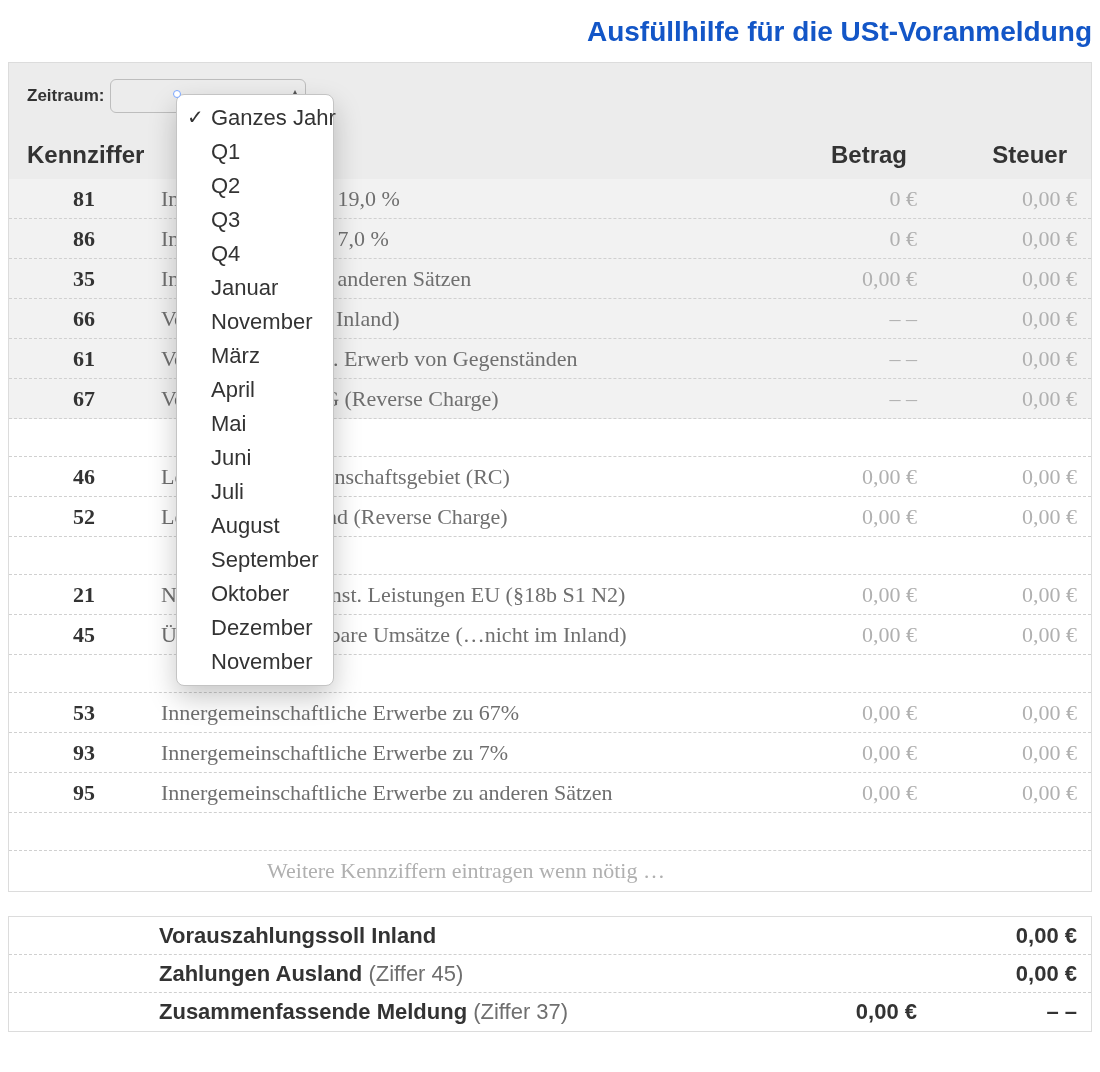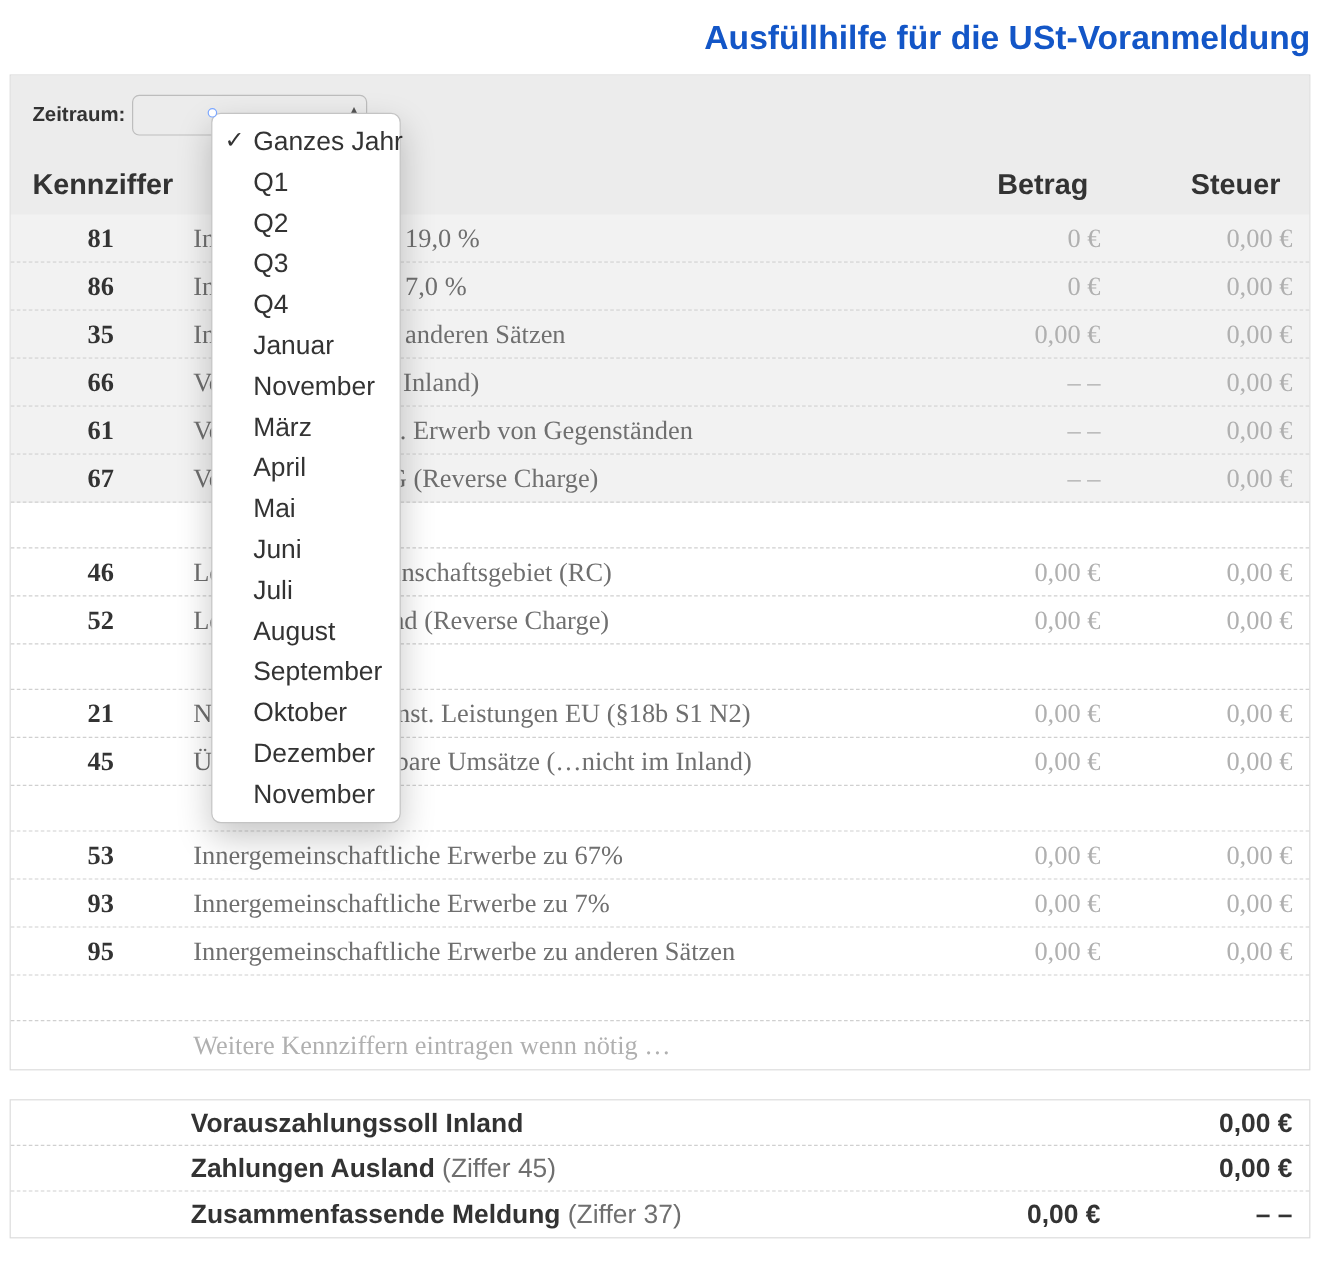--- a/index.html
+++ b/index.html
@@ -302,21 +302,21 @@
           <div class="c-desc">Innergemeinschaftliche Erwerbe zu anderen Sätzen</div>
           <div class="c-betrag">0,00 €</div>
           <div class="c-steuer">0,00 €</div>
         </div>
         <div class="row spacer">
           <div class="c-kenn"></div>
           <div class="c-desc"></div>
           <div class="c-betrag"></div>
           <div class="c-steuer"></div>
         </div>
-        <div class="row footer-note" style="border-bottom: none;">
+        <div class="row footer-note" style="border-bottom: none; text-align: center;">
           <div class="c-kenn"></div>
           <div class="c-desc">Weitere Kennziffern eintragen wenn nötig …</div>
           <div class="c-betrag"></div>
           <div class="c-steuer"></div>
         </div>
       </div>
 
   </div>
 
   <div class="summary" id="summary">

